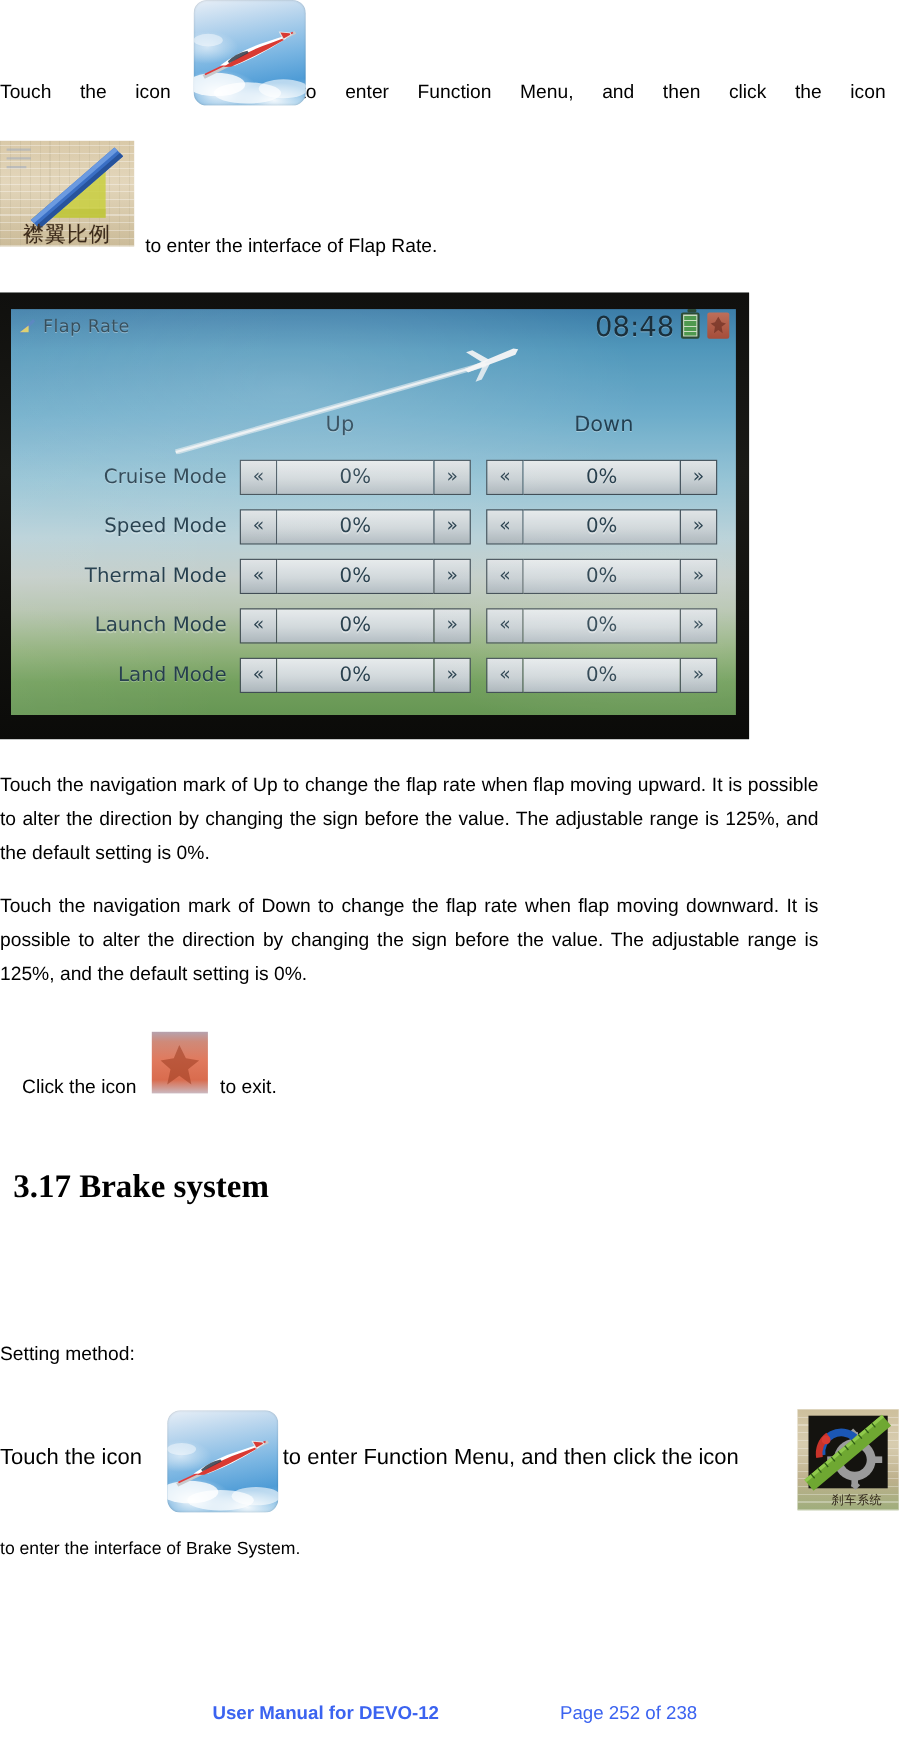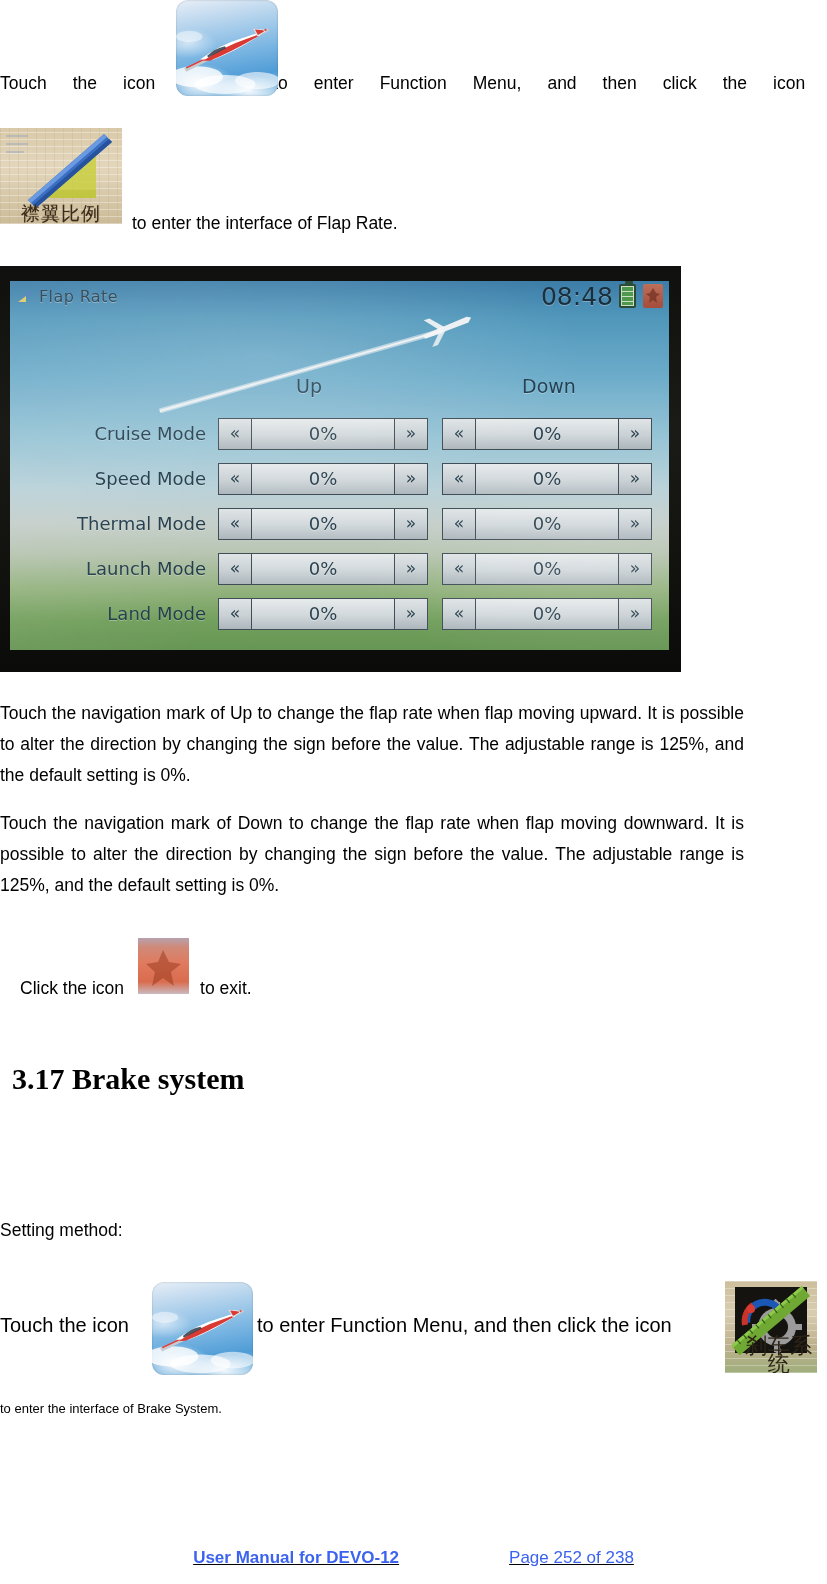--- a/index.html
+++ b/index.html
@@ -282,31 +282,31 @@
     position: relative; overflow: hidden;
     background: linear-gradient(180deg,#cdbf9c 0%, #d8cdb0 35%, #bdb08c 70%, #9fae7c 100%);
   }
   .brakeico .grid {
     position:absolute; inset:0;
     background: repeating-linear-gradient(0deg, rgba(255,255,255,.30) 0 1px, rgba(255,255,255,0) 1px 7px);
   }
   .brakeico svg { position:absolute; inset:0; width:100%; height:100%; }
   .brakeico .cn {
     position:absolute; left:0; right:0; bottom:0px;
-    text-align:center; font-size:22px; line-height:18px;
+    text-align:center; font-size:11px; line-height:18px;
     color:#2e2417; font-family:Liberation Serif, serif;
     letter-spacing:.5px; filter: blur(.3px); padding-left: 16px;
   }
 
-  .tail-line { position: absolute; left: 0; top: 1396px; width: 827px; font-size: 13px; line-height: 26px; }
+  .tail-line { position: absolute; left: 0; top: 1396px; width: 827px; font-size: 16px; line-height: 26px; }
 
   
   .footer {
     position: absolute; left: 0; bottom: 16px; width: 827px;
-    display: flex; justify-content: center; align-items: center; text-decoration: underline;
+    display: flex; justify-content: center; align-items: center;
   }
   .footer .fm-title {
     font-weight: bold; font-size: 17px; color: #3b63f0;
     font-family: "Liberation Sans", sans-serif;
   }
   .footer .fm-gap { display: inline-block; width: 110px; }
   .footer .fm-page {
     font-size: 17px; color: #3b63f0;
     font-family: "Liberation Sans", sans-serif;
   }

